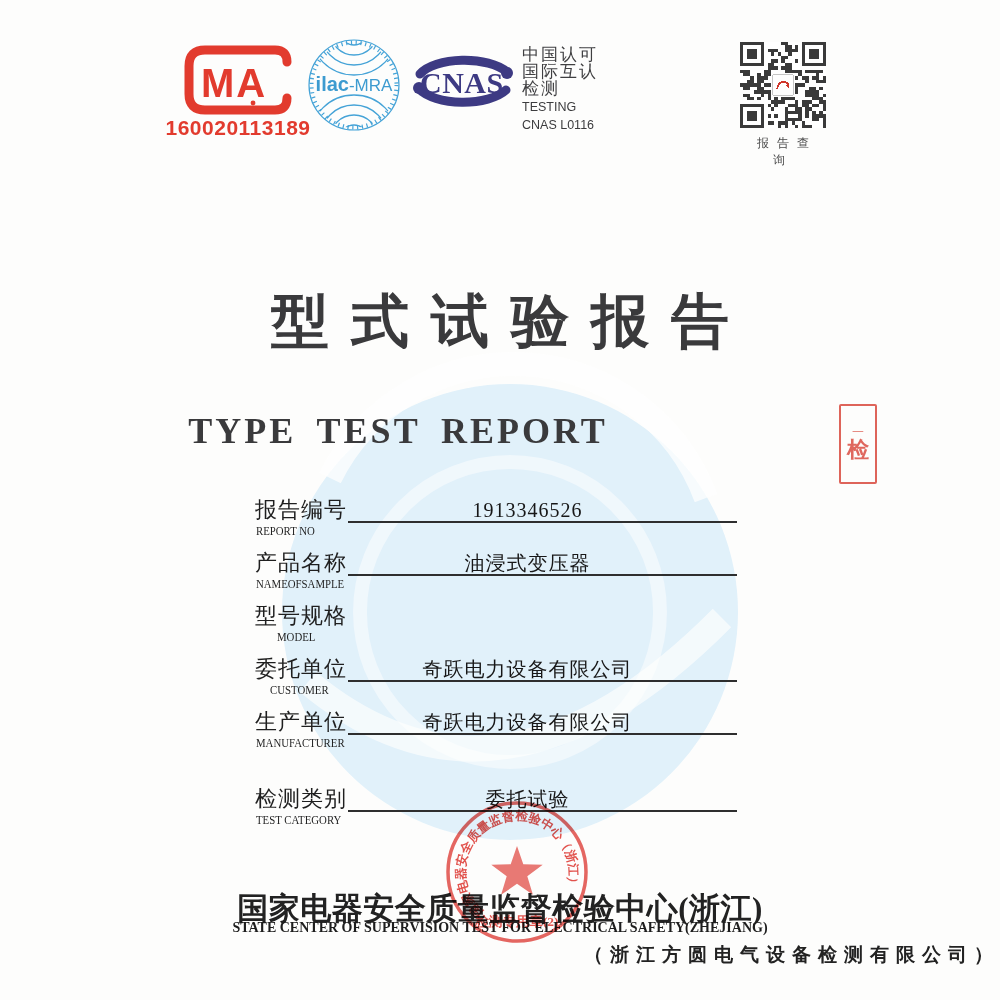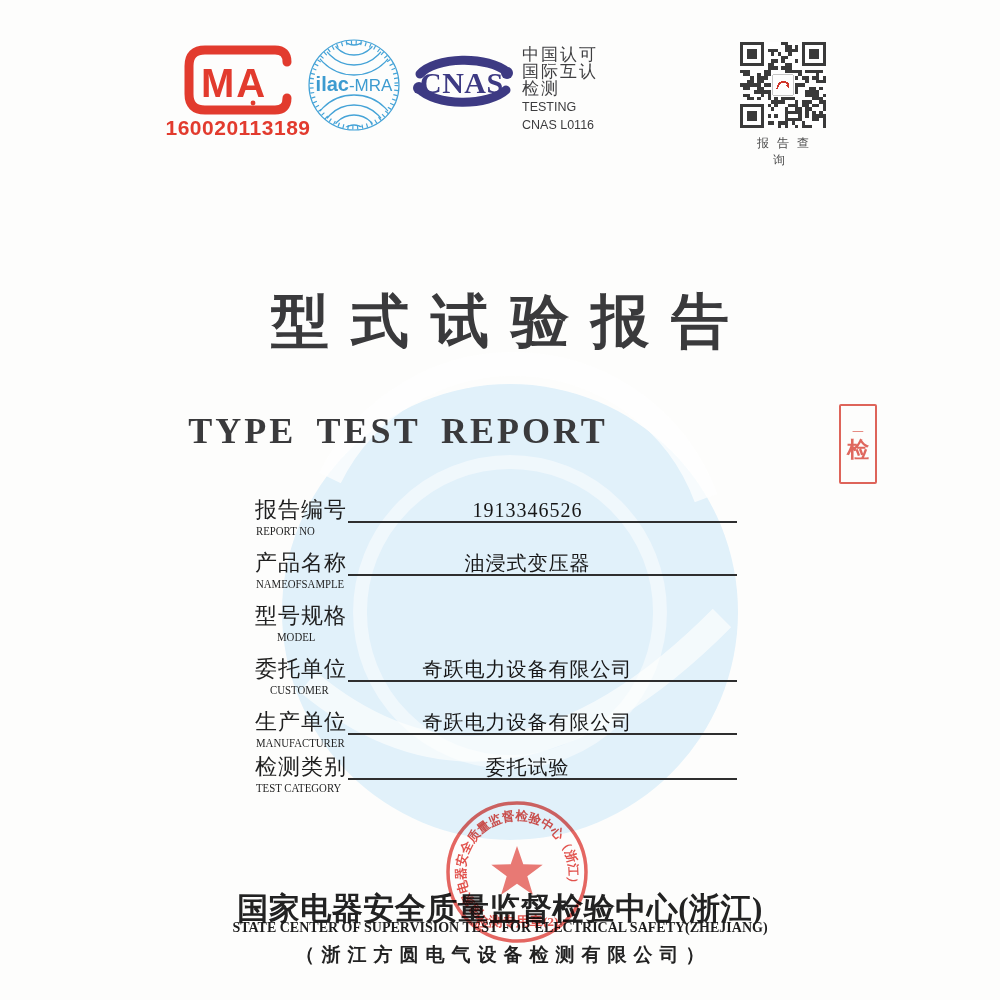--- a/index.html
+++ b/index.html
@@ -47,21 +47,21 @@
   .fsub.ind2{left:15px;}
 
   
   .stamp{position:absolute;left:445px;top:800px;z-index:5;mix-blend-mode:multiply;}
 
   
   .footer-zh{position:absolute;left:0;top:880px;width:1000px;text-align:center;z-index:2;
     font-size:31px;font-weight:bold;color:#222;letter-spacing:.5px;margin-top:8px;}
   .footer-en{position:absolute;left:0;top:920px;width:1000px;text-align:center;z-index:2;
     font-size:14px;font-weight:bold;color:#1d1d1d;}
-  .footer-co{position:absolute;left:0;top:942px;width:1000px;text-align:center;z-index:2;
+  .footer-co{position:absolute;left:0;top:942px;width:1000px;text-align:right;z-index:2;
     font-size:19px;font-weight:bold;color:#222;letter-spacing:7px;text-indent:7px;}
 </style>
 </head>
 <body>
 
 <div class="page">
 
   <svg class="watermark" width="1000" height="1000" aria-hidden="true">
     <g opacity="0.9">
       <circle cx="510" cy="612" r="228" fill="#def0fa"></circle>
@@ -360,21 +360,21 @@
   <div class="frow" style="top:656px">
     <span class="flabel">委托单位</span>
     <span class="fline"><span class="fvalue">奇跃电力设备有限公司</span></span>
     <span class="fsub ind2">CUSTOMER</span>
   </div>
   <div class="frow" style="top:709px">
     <span class="flabel">生产单位</span>
     <span class="fline"><span class="fvalue">奇跃电力设备有限公司</span></span>
     <span class="fsub">MANUFACTURER</span>
   </div>
-  <div class="frow" style="top:754px">
+  <div class="frow" style="top:786px">
     <span class="flabel">检测类别</span>
     <span class="fline"><span class="fvalue">委托试验</span></span>
     <span class="fsub">TEST CATEGORY</span>
   </div>
 
   <svg class="stamp" width="144" height="144" viewBox="0 0 144 144">
     <defs>
       <path id="ringPath" d="M 38.6 111.8 A 52 52 0 1 1 105.4 111.8" fill="none"></path>
     </defs>
     <circle cx="72" cy="72" r="69" fill="none" stroke="rgba(225,70,64,0.82)" stroke-width="3.5"></circle>

